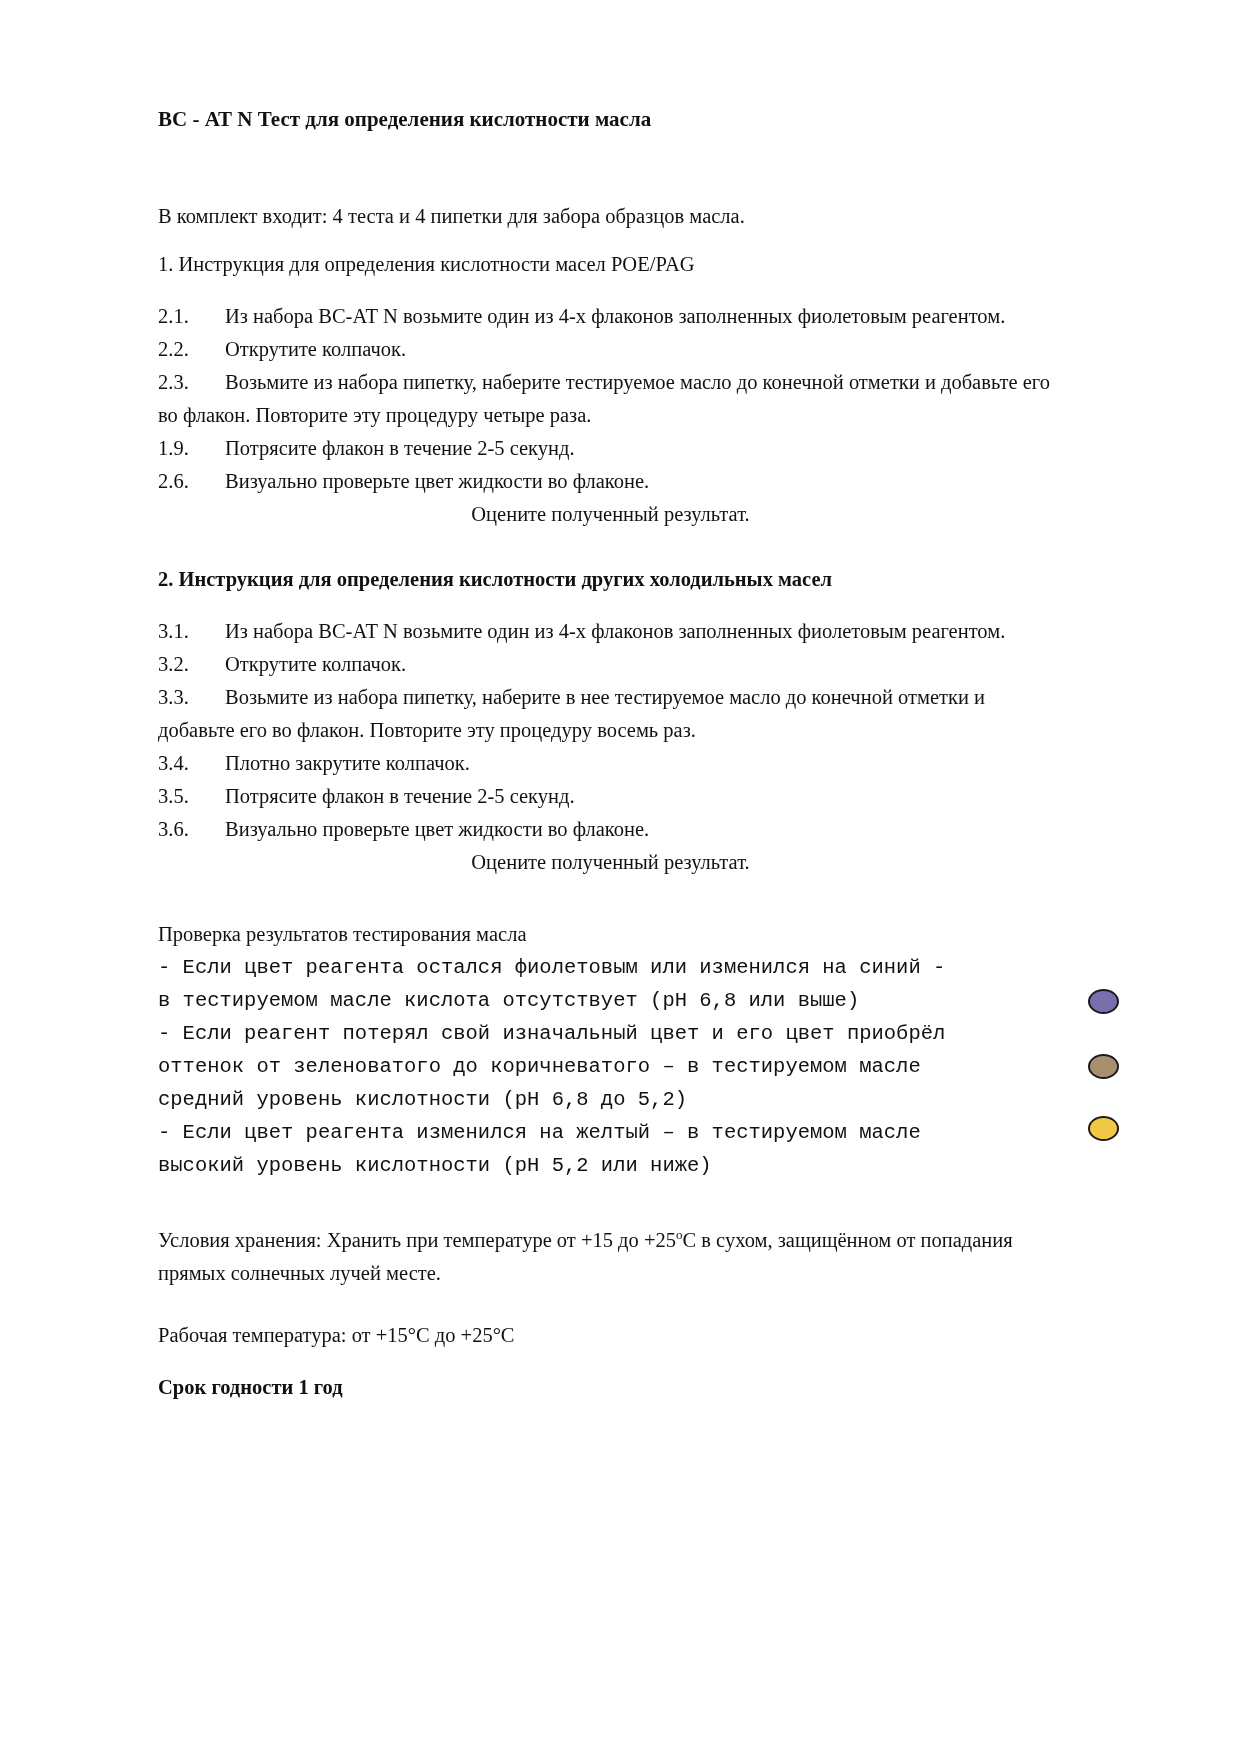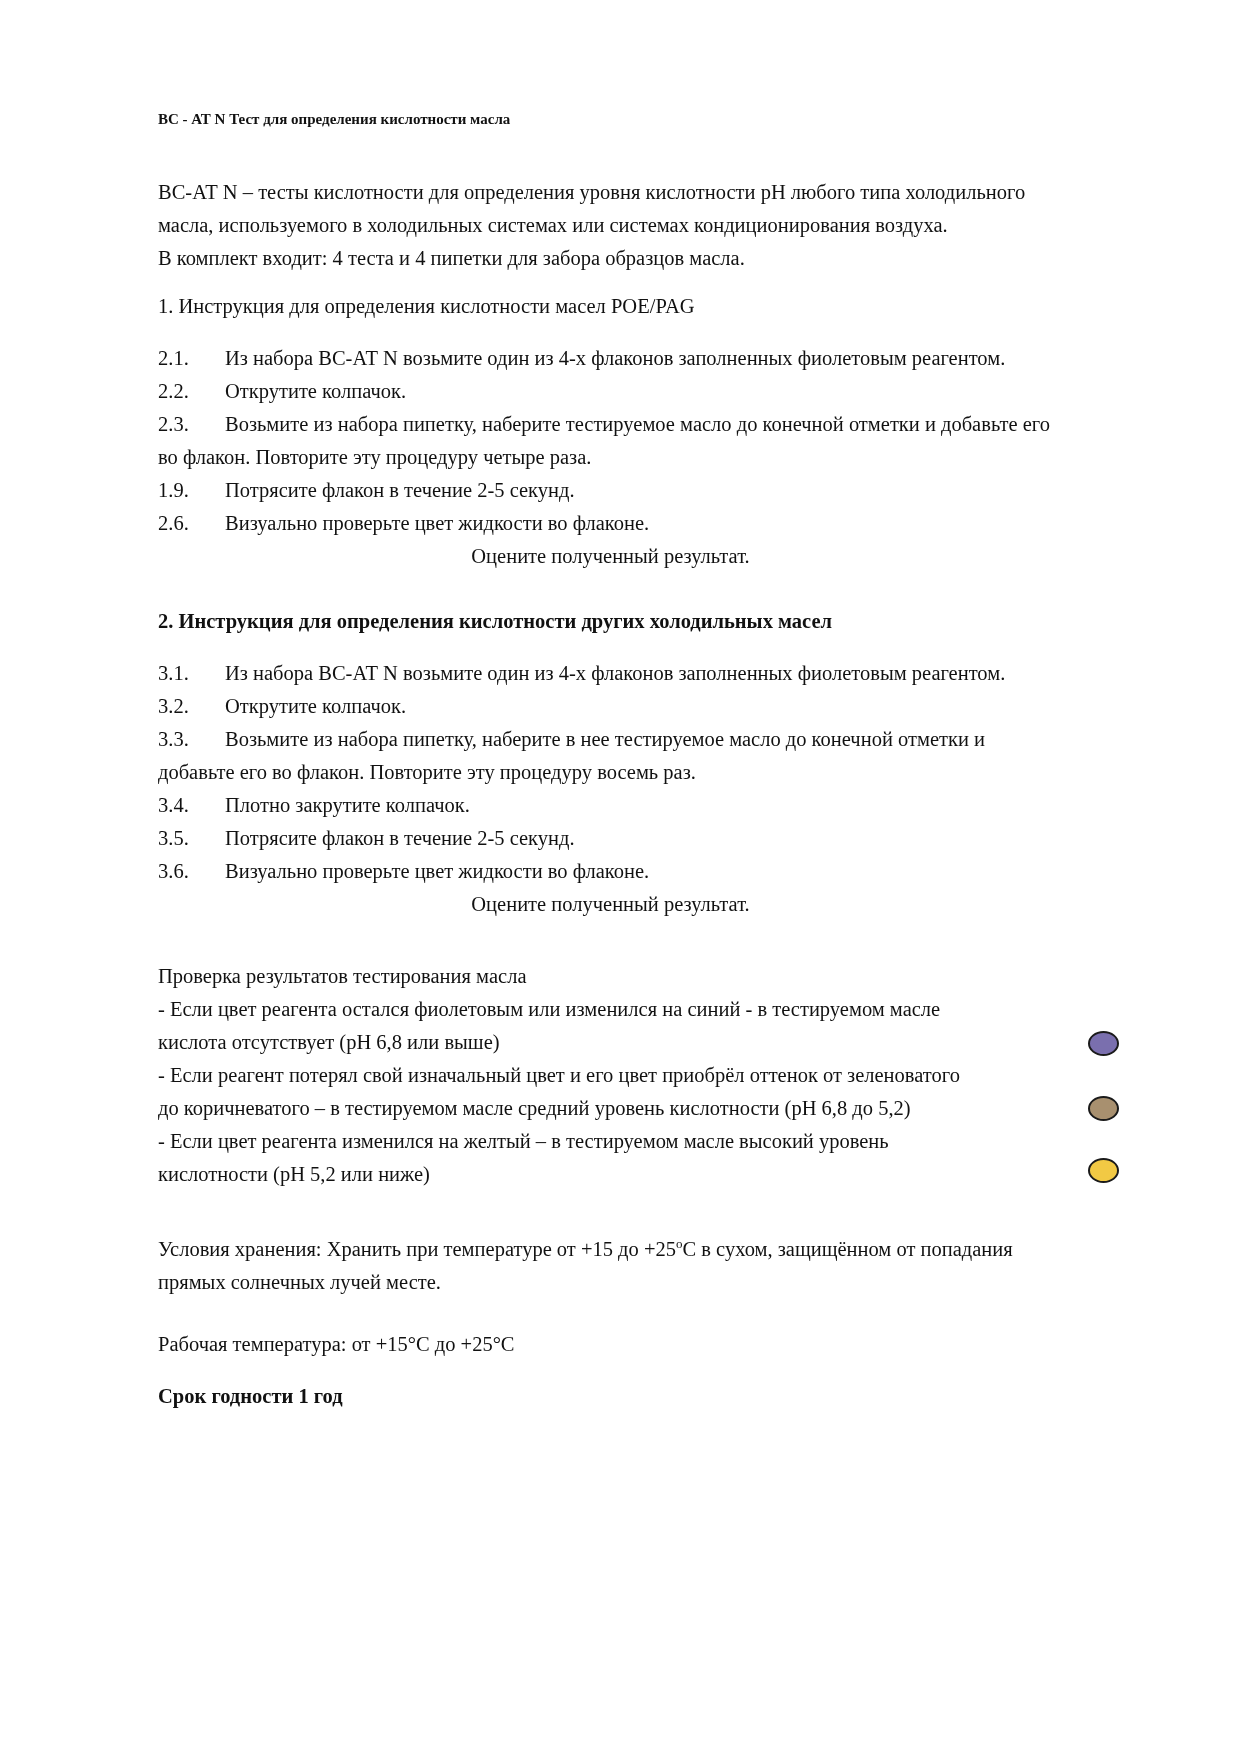--- a/index.html
+++ b/index.html
@@ -13,31 +13,31 @@
     padding: 103px 100px 0 158px;
     font-family: "Liberation Serif", "DejaVu Serif", serif;
     font-size: 20.5px;
     line-height: 33px;
     color: #111111;
     overflow: hidden;
   }
   p { margin: 0; }
   .title {
     font-weight: bold;
-    font-size: 15px;
-    margin-bottom: 40px;
+    font-size: 21px;
+    margin-bottom: 64px;
   }
   .intro { max-width: 905px; margin-bottom: 15px; }
   .section-heading { margin-bottom: 19px; }
   .list { max-width: 905px; }
   .li .num { display: inline-block; width: 67px; }
   .list-footer { margin-bottom: 0; text-align: center; }
   .gap-before-section2 { margin-top: 32px; font-weight: bold; }
   .results-heading { margin-top: 39px; }
-  .results-bullets { position: relative; }
+  .results-bullets { position: relative; font-family: Liberation Mono, monospace; }
   .results-bullets .bullet-text { max-width: 805px; }
   .indicator {
     position: absolute;
     left: 930px;
     width: 31px;
     height: 25px;
     border: 2px solid #1a1a1a;
     border-radius: 50%;
     box-sizing: border-box;
   }
@@ -50,21 +50,20 @@
   .shelf-life { margin-top: 19px; font-weight: bold; }
 </style>
 </head>
 <body>
 
 <div class="page">
 
   <p class="title">ВС - АТ N Тест для определения кислотности масла</p>
 
   <div class="intro">
-    <p>ВС-АТ N – тесты кислотности для определения уровня кислотности рН любого типа холодильного масла, используемого в холодильных системах или системах кондиционирования воздуха.</p>
     <p>В комплект входит:  4 теста и 4 пипетки  для забора образцов масла.</p>
   </div>
 
   <p class="section-heading">1. Инструкция для определения кислотности масел POE/PAG</p>
 
   <div class="list">
     <p class="li"><span class="num">2.1.</span><span class="txt">Из набора  ВС-АТ N возьмите один из 4-х флаконов заполненных фиолетовым реагентом.</span></p>
     <p class="li"><span class="num">2.2.</span><span class="txt">Открутите колпачок.</span></p>
     <p class="li"><span class="num">2.3.</span><span class="txt">Возьмите из набора пипетку, наберите тестируемое масло до конечной отметки и добавьте его во флакон. Повторите эту процедуру четыре раза.</span></p>
     <p class="li"><span class="num">1.9.</span><span class="txt">Потрясите флакон в течение 2-5 секунд.</span></p>

